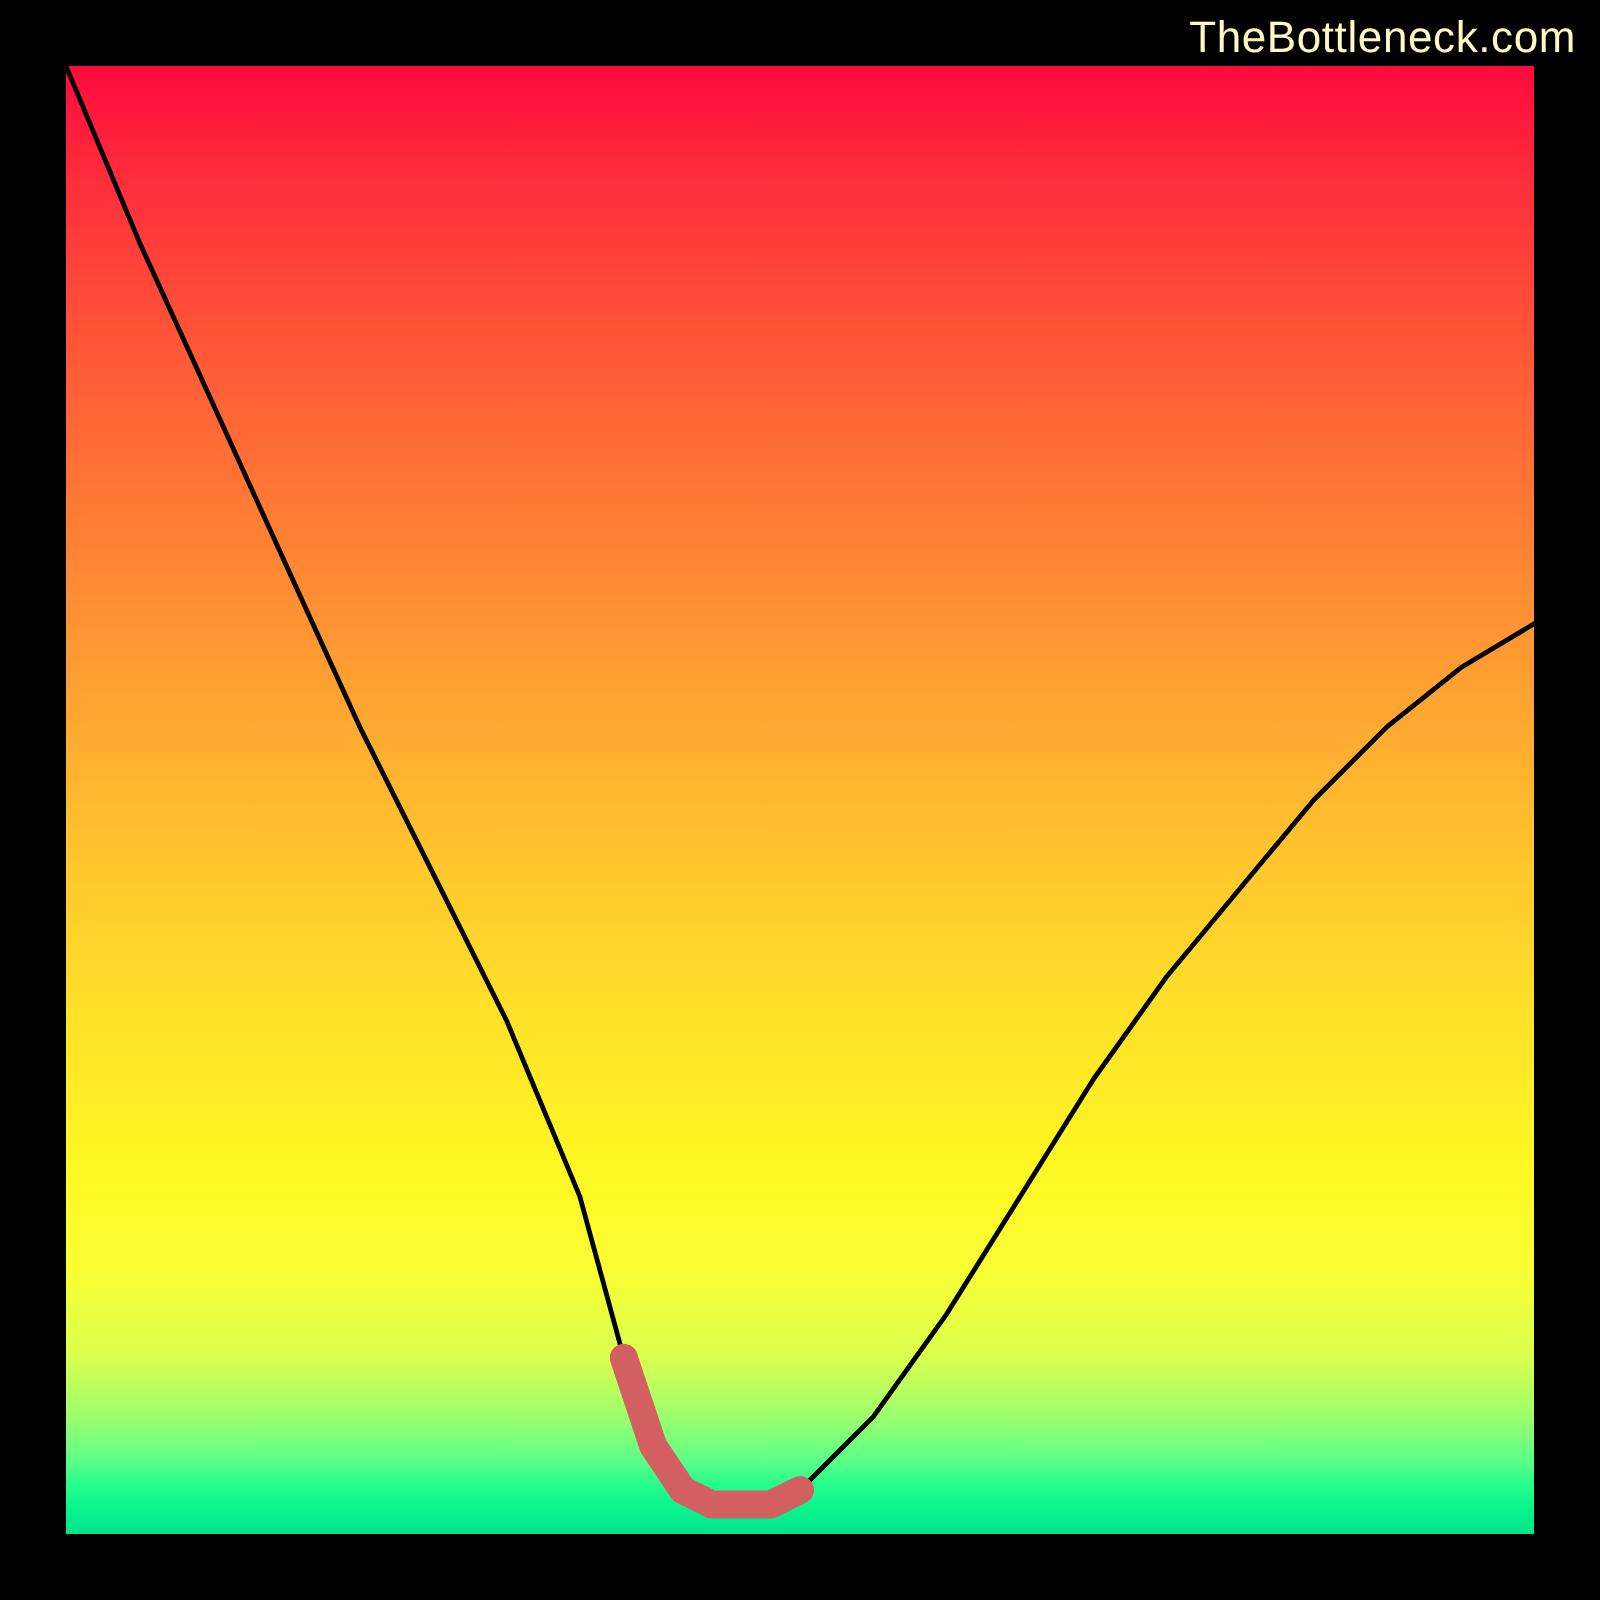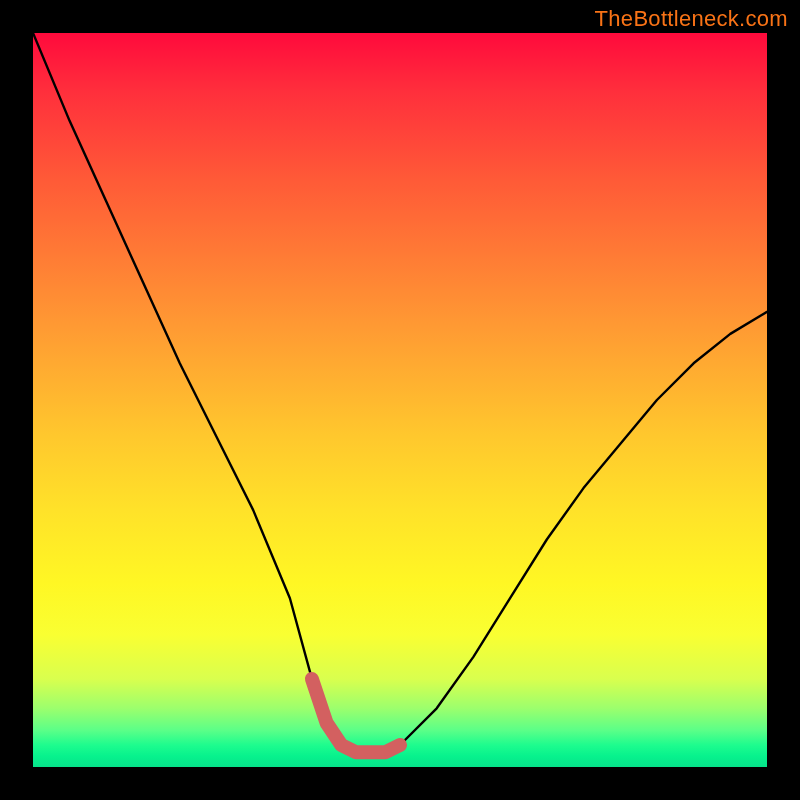--- a/index.html
+++ b/index.html
@@ -42,21 +42,21 @@
       #07f28d 98.5%,
       #06e38a 100%
     );
   }
   .watermark {
     position: absolute;
     right: 12px;
     top: 6px;
     font-size: 22px;
     font-weight: 500;
-    color: #f97316;
+    color: #fef9c3;
     letter-spacing: 0.3px;
     user-select: none;
   }
   svg.curves {
     position: absolute;
     left: 0;
     top: 0;
     width: 734px;
     height: 734px;
   }

